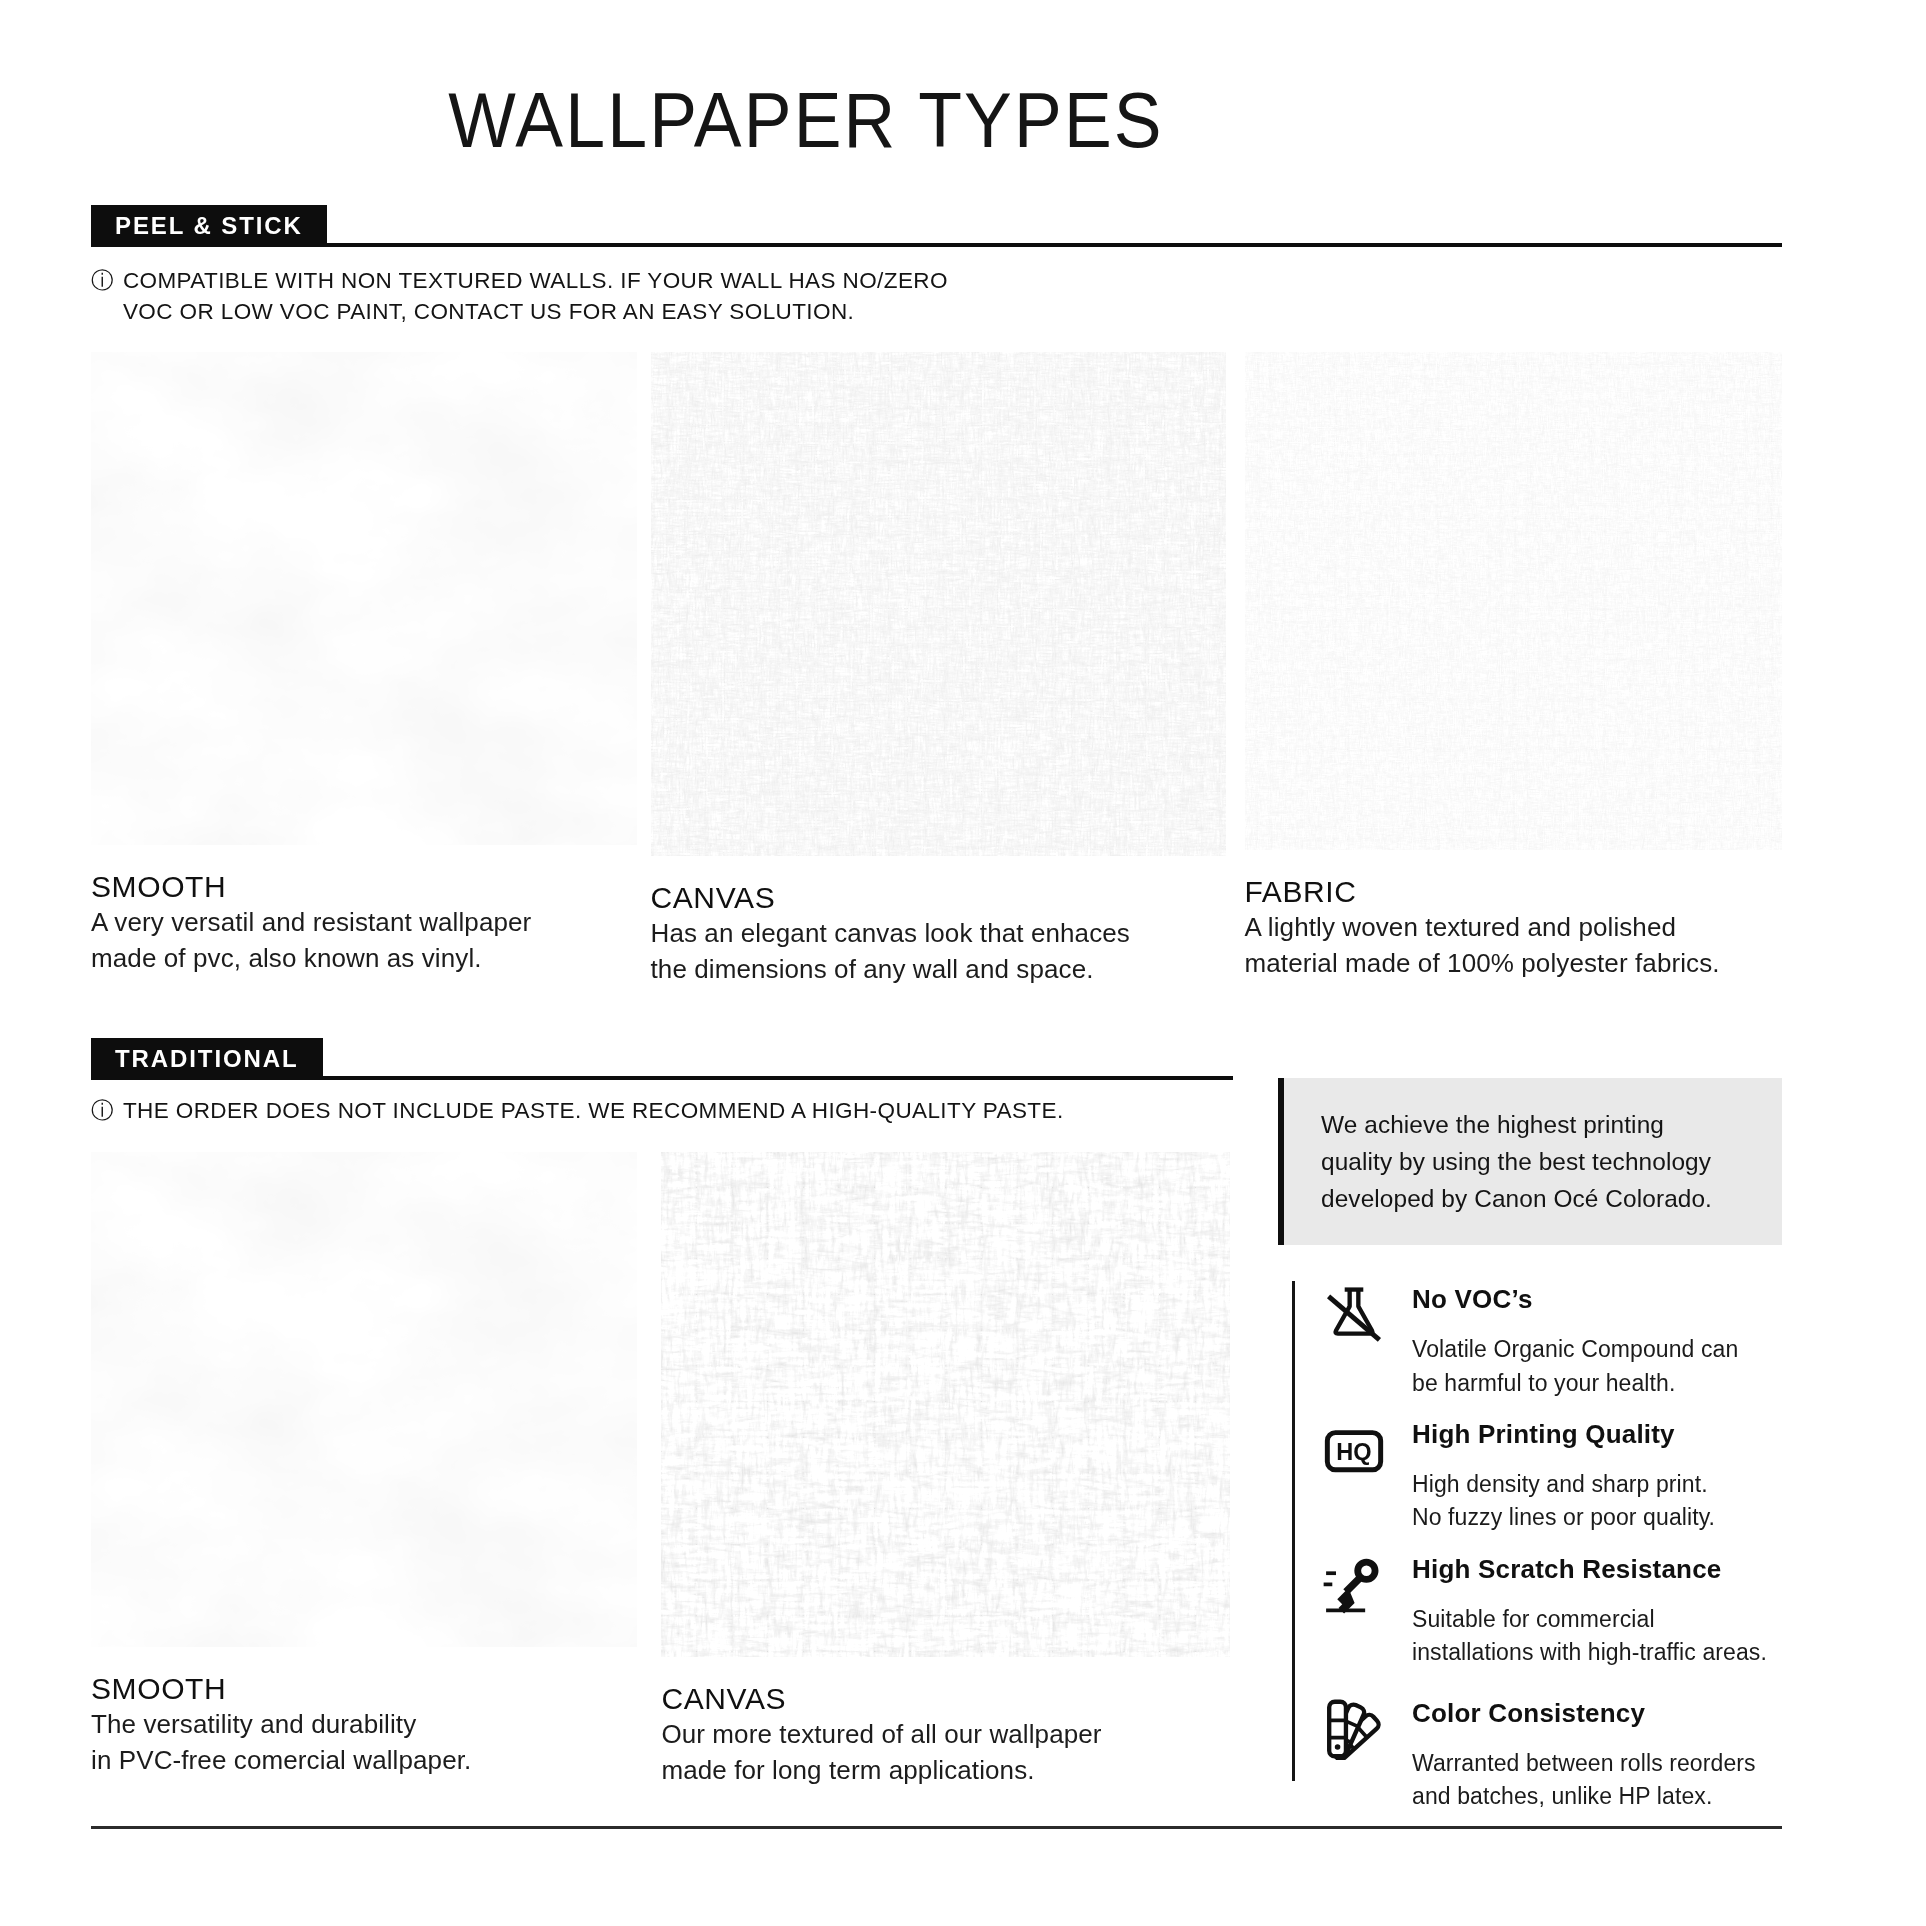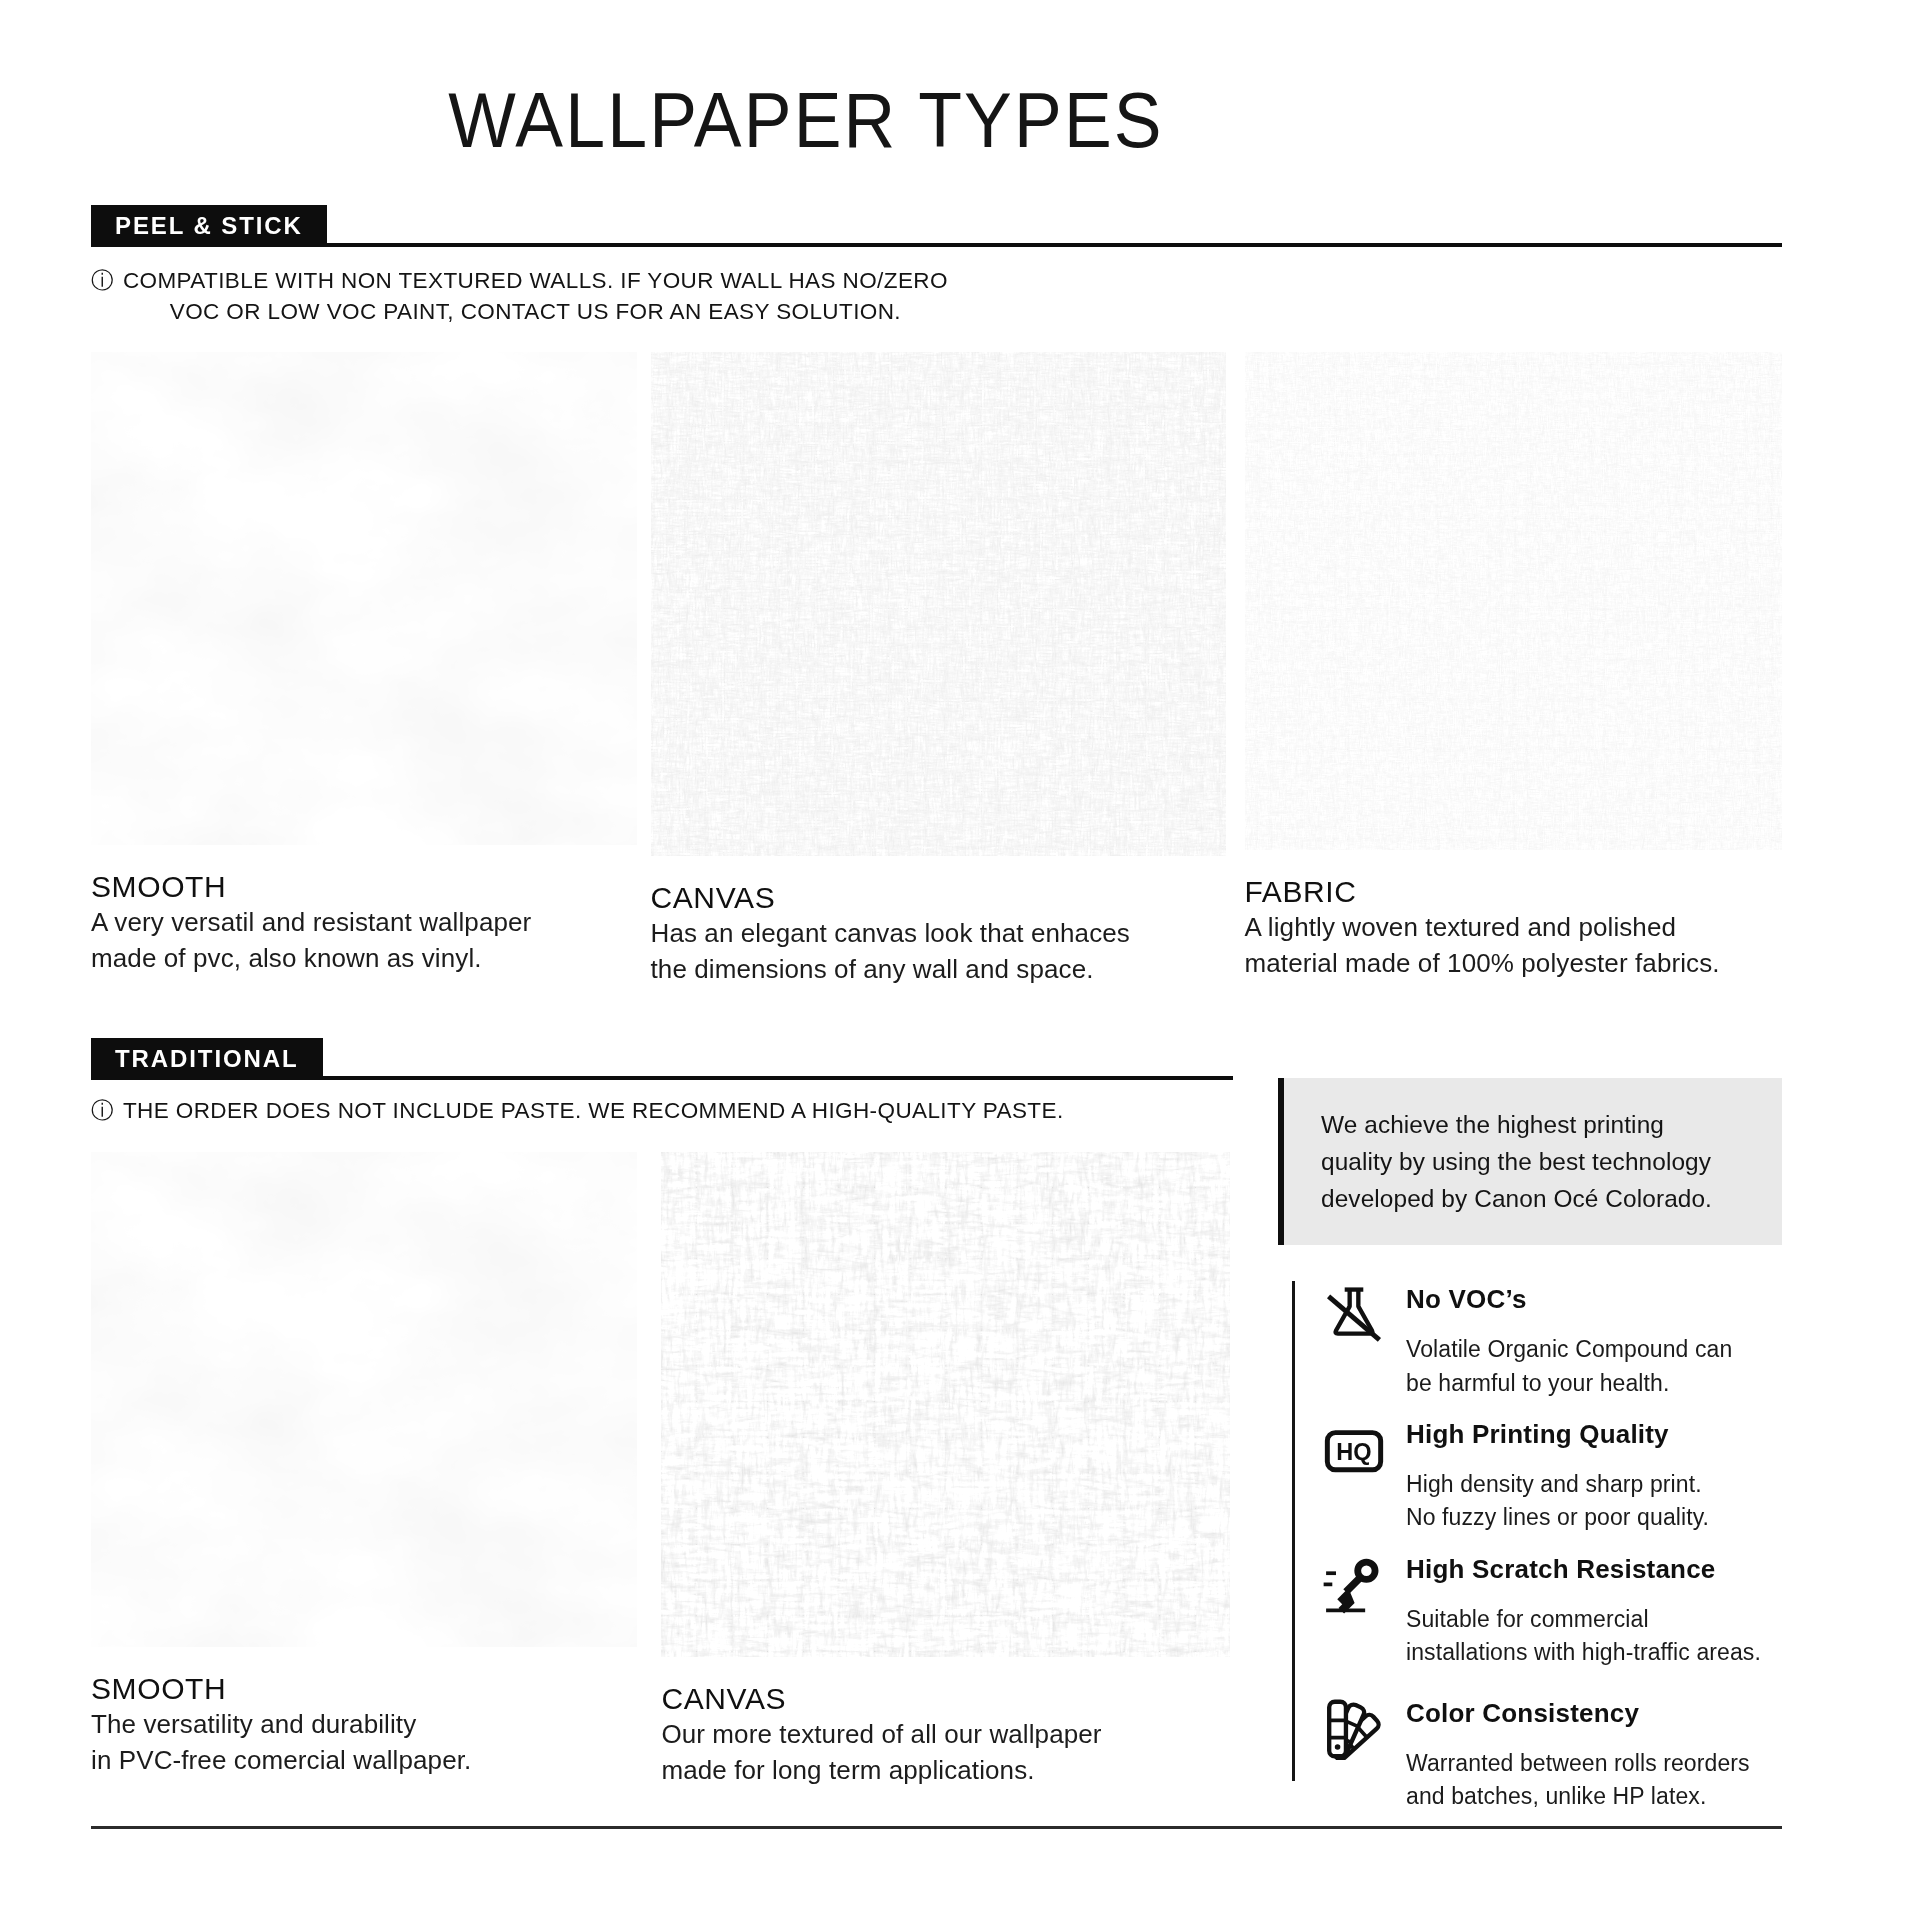--- a/index.html
+++ b/index.html
@@ -19,39 +19,39 @@
     position:absolute;left:0;top:0;height:42px;background:#0d0d0d;color:#fff;
     display:flex;align-items:center;padding:0 24px;font-size:24px;font-weight:700;
     letter-spacing:1.9px;white-space:nowrap;
   }
   .note{
     position:absolute;left:91px;display:flex;gap:9px;
     font-size:22.5px;letter-spacing:0.4px;line-height:1.38;color:#141414;
   }
   #note-ps{top:265px;}
   #note-trad{top:1095px;}
-  .note .txt{white-space:pre-line;text-align:center;}
+  .note .txt{white-space:pre-line;}
   .info-glyph{font-family:"DejaVu Sans",sans-serif;font-size:22.5px;flex:none;}
   .row{position:absolute;display:flex;align-items:flex-start;}
   #row-ps{left:91px;top:352px;}
   #row-trad{left:91px;top:1152px;}
   .type-col{display:flex;flex-direction:column;}
   .texture{width:100%;position:relative;}
   .texture svg{display:block;width:100%;height:100%;}
   .type-name{margin-top:25px;font-size:30px;font-weight:400;letter-spacing:0.6px;color:#101010;}
   .type-desc{margin-top:0;font-size:26px;line-height:1.4;color:#1c1c1c;white-space:pre-line;letter-spacing:0.1px;}
   .quality-panel{
     position:absolute;left:1278px;top:1078px;width:557px;box-sizing:border-box;
     background:#e9e9e9;border-left:6.4px solid #0f0f0f;
     padding:28px 7px 28px 37px;font-size:24.4px;line-height:1.52;color:#141414;
     white-space:pre-line;letter-spacing:0.1px;
   }
   .features{position:absolute;left:1292px;top:1281px;width:543px;height:539px;}
   .rail{position:absolute;left:0;top:0;width:2.6px;height:500px;background:#151515;}
-  .feature{position:absolute;left:31px;display:flex;gap:21px;width:511px;}
+  .feature{position:absolute;left:31px;display:flex;gap:27px;width:511px;}
   .f-icon{width:62px;height:62px;flex:none;}
   .f-icon svg{display:block;width:100%;height:100%;}
   .f-title{font-size:26px;font-weight:700;color:#101010;letter-spacing:0.2px;}
   .f-desc{margin-top:18px;font-size:23px;line-height:1.45;color:#1b1b1b;white-space:pre-line;letter-spacing:0.1px;}
   .bottom-rule{position:absolute;left:91px;top:1826px;width:1744px;height:2.6px;background:#2b2b2b;}
   .svg-defs{position:absolute;width:0;height:0;overflow:hidden;}
 </style>
 </head>
 <body>
 

